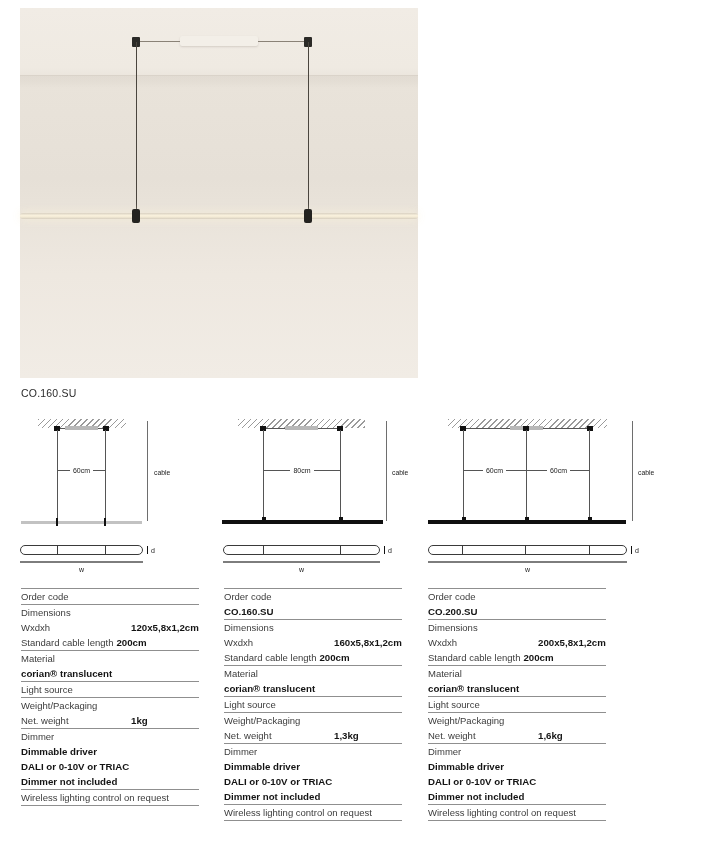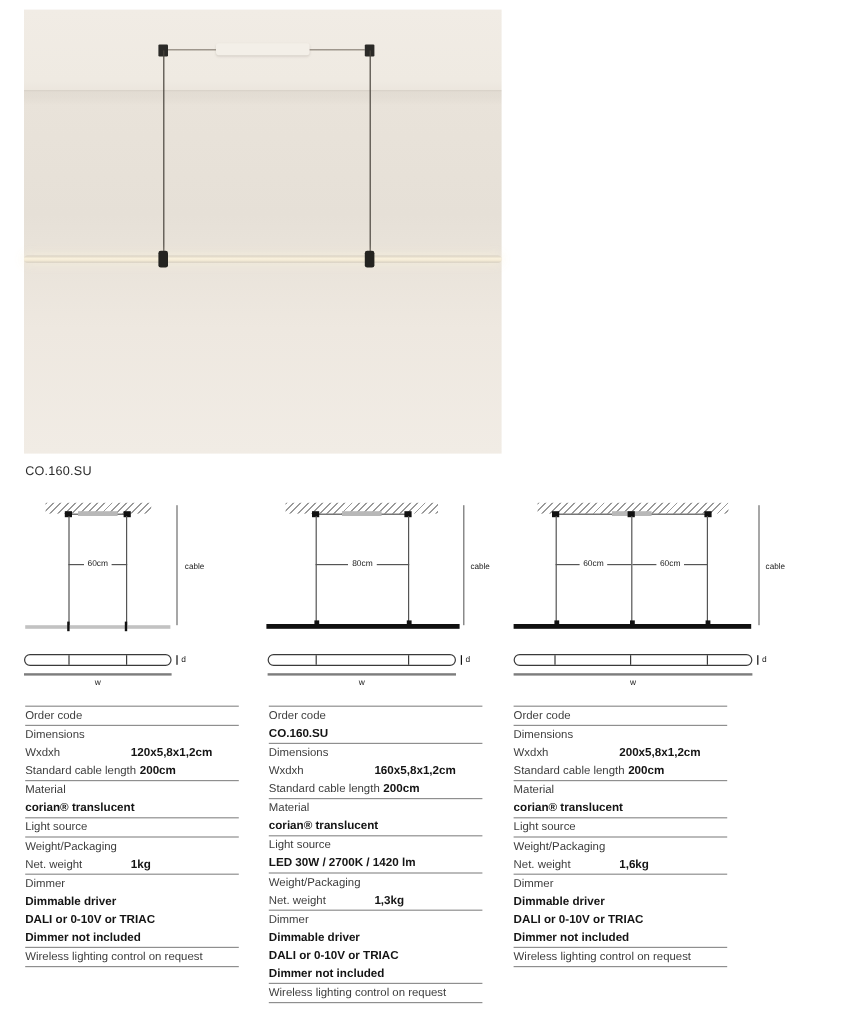--- a/index.html
+++ b/index.html
@@ -42,21 +42,21 @@
   .ptick{position:absolute;top:0;bottom:0;width:1.3px;background:#3a3a3a;}
   .dtick{width:1px;height:8px;background:#111;}
   .wline{height:1.5px;background:#7d7d7d;}
   .wlab{text-align:center;font-size:7px;color:#222;line-height:1;}
 
   
   .spec{top:588px;width:178px;font-size:9.5px;color:#3c3c3c;}
   .spec .hr{height:0;border-top:1.6px solid #8f8f8f;}
   .spec .row{height:15px;line-height:15px;position:relative;white-space:nowrap;}
   .spec .b{font-weight:700;color:#141414;font-size:9.7px;}
-  .spec .tabval{position:absolute;left:88px;top:0;}
+  .spec .tabval{position:absolute;left:110px;top:0;}
   .spec .inline{display:flex;gap:3px;align-items:baseline;}
 </style>
 </head>
 <body>
 
 <div class="abs photo">
   <div class="abs ceiling-line"></div>
   <div class="abs ceiling-shadow"></div>
   <div class="abs canopy"></div>
   <div class="abs wire" style="left:120px;width:40px;"></div>
@@ -202,37 +202,37 @@
   <div class="row"><span>Wxdxh</span><span class="b tabval">160x5,8x1,2cm</span></div>
   <div class="row inline">
       <span>Standard cable length</span>
       <span class="b">200cm</span>
     </div>
   <div class="hr"></div>
   <div class="row">Material</div>
   <div class="row b">corian® translucent</div>
   <div class="hr"></div>
   <div class="row">Light source</div>
-  <div class="row b">LED 30W / 2700K / 1420 lm</div>
   <div class="hr"></div>
   <div class="row">Weight/Packaging</div>
   <div class="row"><span>Net. weight</span><span class="b tabval">1,3kg</span></div>
   <div class="hr"></div>
   <div class="row">Dimmer</div>
   <div class="row b">Dimmable driver</div>
   <div class="row b">DALI or 0-10V or TRIAC</div>
   <div class="row b">Dimmer not included</div>
   <div class="hr"></div>
   <div class="row">Wireless lighting control on request</div>
   <div class="hr"></div>
 </div>
 
 <div class="abs spec" style="left:428px;">
   <div class="hr"></div>
   <div class="row">Order code</div>
+  <div class="row b">CO.200.SU</div>
   <div class="hr"></div>
   <div class="row">Dimensions</div>
   <div class="row"><span>Wxdxh</span><span class="b tabval">200x5,8x1,2cm</span></div>
   <div class="row inline">
       <span>Standard cable length</span>
       <span class="b">200cm</span>
     </div>
   <div class="hr"></div>
   <div class="row">Material</div>
   <div class="row b">corian® translucent</div>

